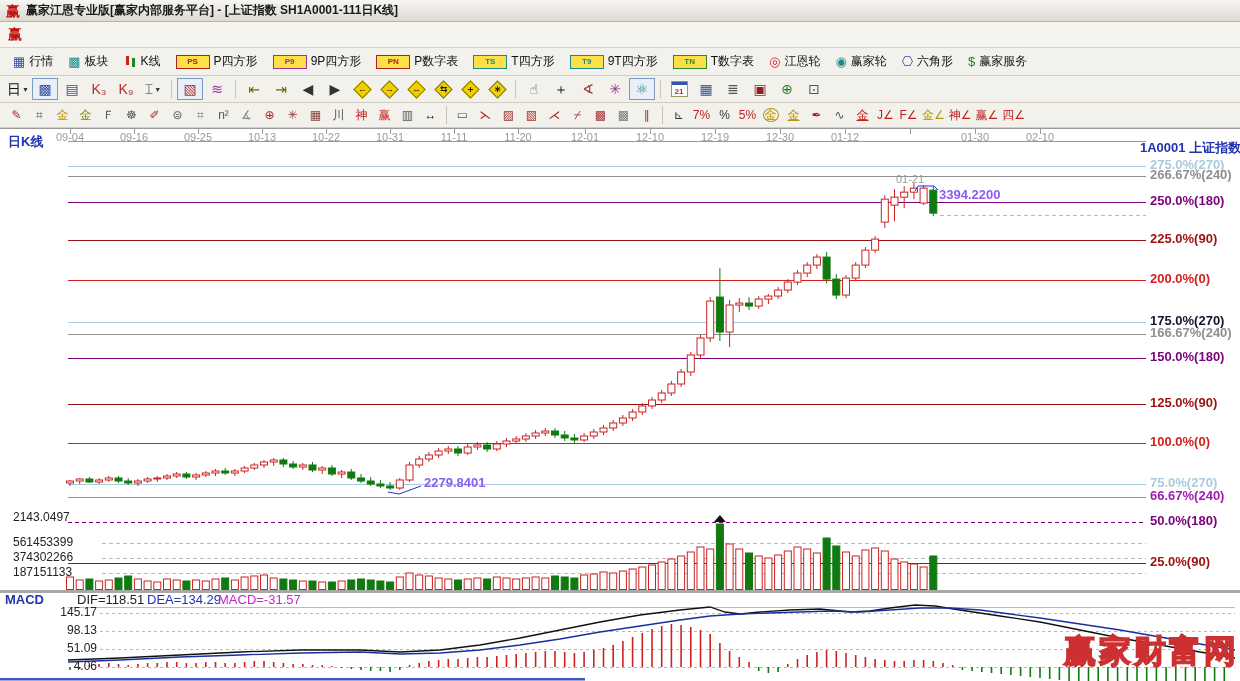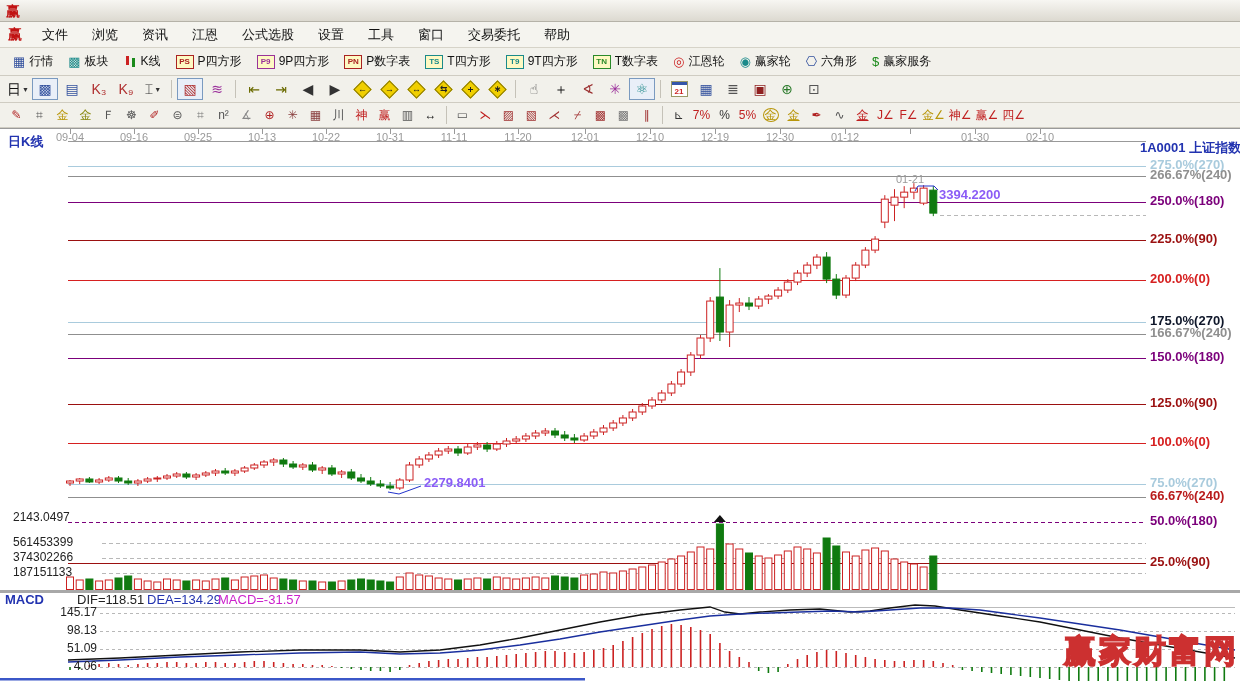--- a/index.html
+++ b/index.html
@@ -15,21 +15,21 @@
   .mlogo{color:#c11212;font-weight:bold;font-size:14px;margin:0 8px 0 4px;}
   .menu-item{padding:2px 12px;font-size:13px;color:#111;background:none;border:none;cursor:default;
              font-family:inherit;}
   .tbar{background:#f2f1eb;border-bottom:1px solid #cfccc2;display:flex;align-items:center;
         position:relative;z-index:5;}
   #toolbar-main{height:27px;padding:0 6px;gap:1px;}
   .tb1{display:flex;align-items:center;gap:4px;padding:2px 7px;background:none;border:none;
        font-size:12px;color:#111;font-family:inherit;cursor:default;}
   .tb1 .glyph{font-size:13px;line-height:1;}
   .badge{display:inline-block;min-width:14px;height:12px;line-height:12px;border:1px solid;
-         font-size:8px;font-weight:bold;text-align:center;background:#fef9c3;padding:0 1px;}
+         font-size:8px;font-weight:bold;text-align:center;background:#fde047;padding:0 9px;}
   .kc{display:inline-block;width:13px;height:13px;position:relative;}
   .kc::before{content:"";position:absolute;left:2px;top:1px;width:3px;height:9px;background:#c22;}
   .kc::after{content:"";position:absolute;left:8px;top:3px;width:3px;height:9px;background:#1a8a1a;}
   #toolbar-icons{height:26px;padding:0 5px;gap:1px;}
   .tb2{width:26px;height:22px;display:flex;align-items:center;justify-content:center;background:none;
        border:1px solid transparent;font-size:14px;line-height:1;cursor:default;font-family:inherit;padding:0;}
   .tb2.act,.tb3.act{border:1px solid #7a9ac0;background:#e9eff8;}
   .drop{font-size:7px;color:#333;margin-left:1px;}
   .vsep{width:1px;height:18px;background:#c5c2b8;margin:0 4px;}
   .dmnd{width:11px;height:11px;background:#f0cf00;border:1px solid #8a7a00;transform:rotate(45deg);
@@ -57,36 +57,25 @@
   .hdr-dea{color:#2233b0;font-size:13px;}
   .hdr-macd{color:#cc22cc;font-size:13px;}
   .wm{font-size:32px;font-weight:bold;letter-spacing:3px;color:rgba(255,230,230,0.15);
       -webkit-text-stroke:1.6px #cc3030;text-stroke:1.6px #cc3030;}
 </style>
 </head>
 <body>
 
 <div class="titlebar">
   <span class="tlogo">赢</span>
+  <span class="ttext">赢家江恩专业版[赢家内部服务平台] - [上证指数 SH1A0001-111日K线]</span>
 </div>
 
 <div class="menubar">
   <span class="mlogo">赢</span>
-  <span id="menu-items" style="display:flex;align-items:center;">
-      <button class="menu-item">文件</button>
-      <button class="menu-item">浏览</button>
-      <button class="menu-item">资讯</button>
-      <button class="menu-item">江恩</button>
-      <button class="menu-item">公式选股</button>
-      <button class="menu-item">设置</button>
-      <button class="menu-item">工具</button>
-      <button class="menu-item">窗口</button>
-      <button class="menu-item">交易委托</button>
-      <button class="menu-item">帮助</button>
-    </span>
 </div>
 
 <div class="tbar" id="toolbar-main">
     <button class="tb1">
       <span class="glyph" style="color: rgb(51, 81, 158);">▦</span>
       <span>行情</span>
     </button>
     <button class="tb1">
       <span class="glyph" style="color: rgb(26, 138, 138);">▩</span>
       <span>板块</span>
@@ -852,21 +841,21 @@
       <div class="clbl gann-lbl" style="left: 1150px; top: 168px; color: rgb(143, 143, 143);">266.67%(240)</div>
       <div class="clbl gann-lbl" style="left: 1150px; top: 194px; color: rgb(123, 0, 123);">250.0%(180)</div>
       <div class="clbl gann-lbl" style="left: 1150px; top: 232px; color: rgb(155, 16, 16);">225.0%(90)</div>
       <div class="clbl gann-lbl" style="left: 1150px; top: 272px; color: rgb(214, 32, 32);">200.0%(0)</div>
       <div class="clbl gann-lbl" style="left: 1150px; top: 314px; color: #0f172a;">175.0%(270)</div>
       <div class="clbl gann-lbl" style="left: 1150px; top: 326px; color: rgb(143, 143, 143);">166.67%(240)</div>
       <div class="clbl gann-lbl" style="left: 1150px; top: 350px; color: rgb(123, 0, 123);">150.0%(180)</div>
       <div class="clbl gann-lbl" style="left: 1150px; top: 396px; color: rgb(155, 16, 16);">125.0%(90)</div>
       <div class="clbl gann-lbl" style="left: 1150px; top: 435px; color: rgb(214, 32, 32);">100.0%(0)</div>
       <div class="clbl gann-lbl" style="left: 1150px; top: 476px; color: rgb(169, 203, 221);">75.0%(270)</div>
-      <div class="clbl gann-lbl" style="left: 1150px; top: 489px; color: #b91c1c;">66.67%(240)</div>
+      <div class="clbl gann-lbl" style="left: 1150px; top: 489px; color: #a21caf;">66.67%(240)</div>
       <div class="clbl gann-lbl" style="left: 1150px; top: 514px; color: rgb(123, 0, 123);">50.0%(180)</div>
       <div class="clbl gann-lbl" style="left: 1150px; top: 555px; color: rgb(155, 16, 16);">25.0%(90)</div>
       <div class="clbl val-lbl" style="left: 13px; top: 511px;">2143.0497</div>
       <div class="clbl val-lbl" style="left: 13px; top: 536px;">561453399</div>
       <div class="clbl val-lbl" style="left: 13px; top: 551px;">374302266</div>
       <div class="clbl val-lbl" style="left: 13px; top: 566px;">187151133</div>
       <div class="clbl macd-scale" style="left: 35px; top: 606px;">145.17</div>
       <div class="clbl macd-scale" style="left: 35px; top: 624px;">98.13</div>
       <div class="clbl macd-scale" style="left: 35px; top: 642px;">51.09</div>
       <div class="clbl macd-scale" style="left: 35px; top: 660px;">4.06</div>

